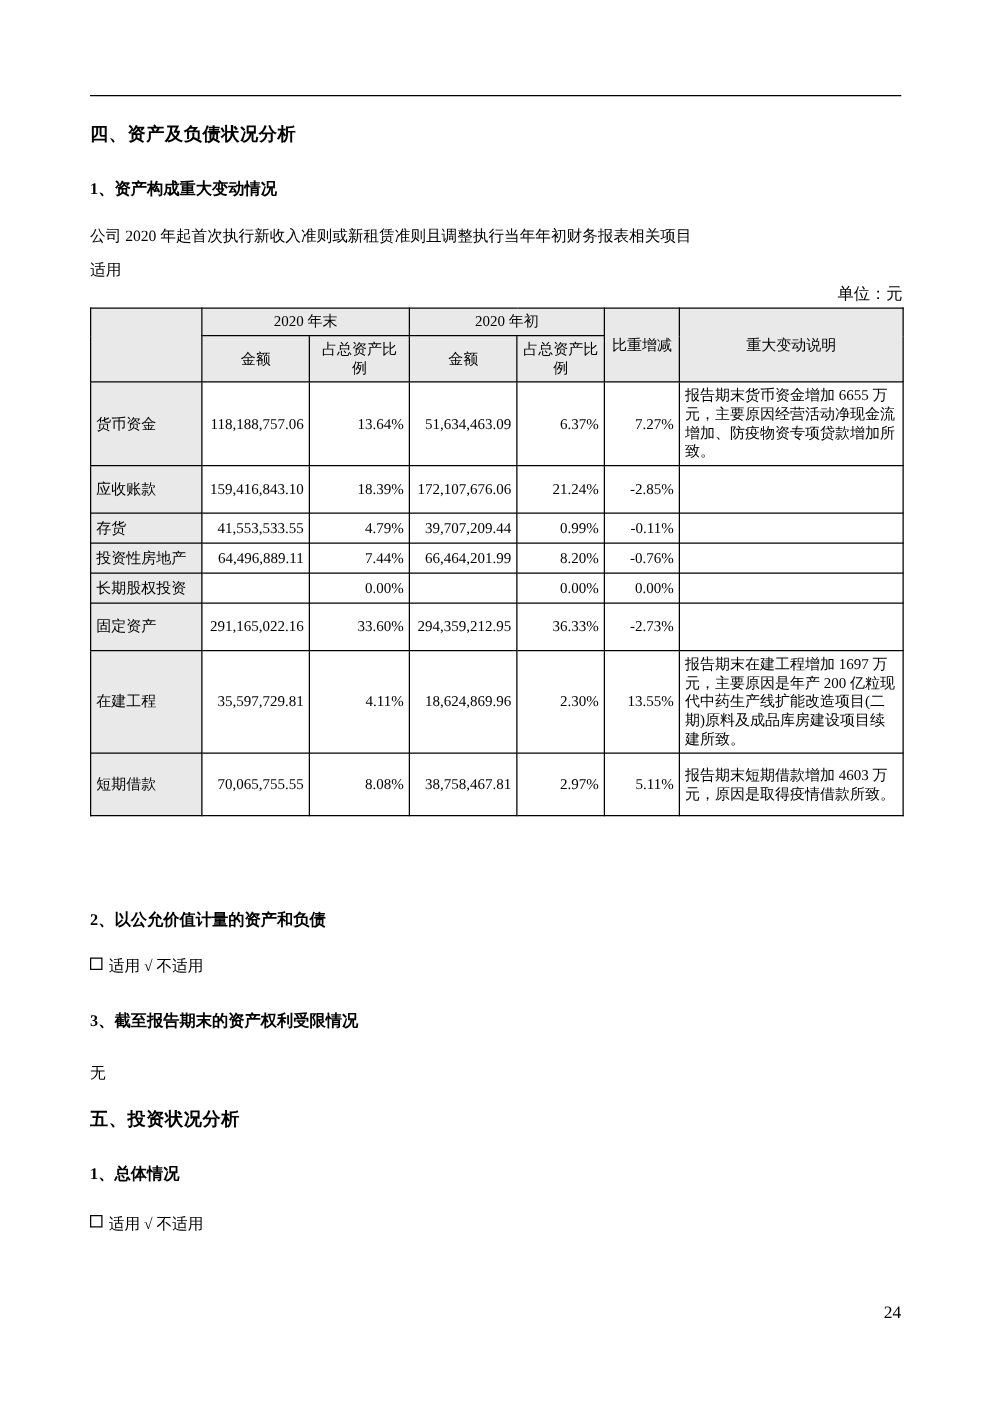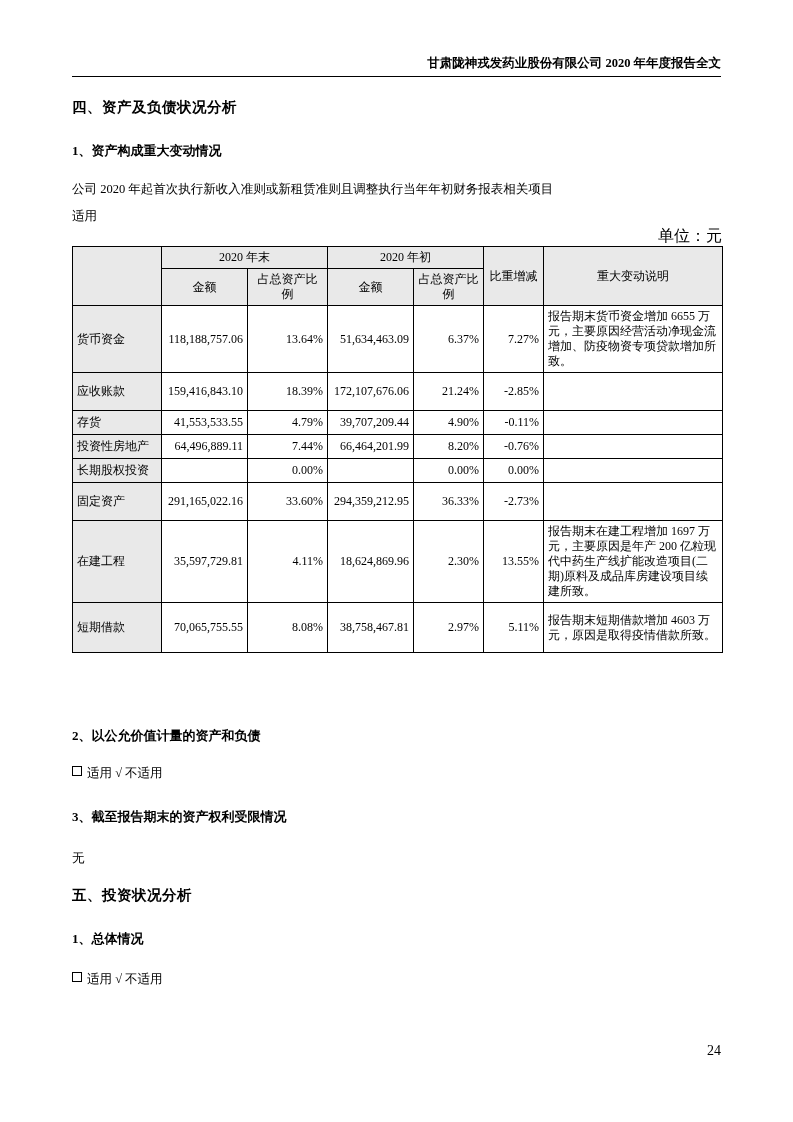--- a/index.html
+++ b/index.html
@@ -61,21 +61,21 @@
   p.body {
     font-size: 12.5px;
     margin: 0;
     padding: 0;
     line-height: 1.5;
   }
   .abs { position: absolute; }
   .unit {
     position: absolute;
     right: 0;
-    font-size: 16px;
+    font-size: 13px;
     font-family: Liberation Serif, serif;
   }
   
   table.fin {
     border-collapse: collapse;
     width: 650px;
     table-layout: fixed;
     font-size: 12px;
   }
   table.fin td, table.fin th {
@@ -120,21 +120,20 @@
     right: 72px;
     top: 1043px;
     font-size: 14px;
   }
 </style>
 </head>
 <body>
 
 <div class="page">
 
-  <div class="page-header">甘肃陇神戎发药业股份有限公司 2020 年年度报告全文</div>
   <div class="header-rule"></div>
 
   <div class="content">
 
     <h2 class="sec abs" style="top:98px;left:0;">四、资产及负债状况分析</h2>
 
     <h3 class="sub abs" style="top:142px;left:0;">1、资产构成重大变动情况</h3>
 
     <p class="body abs" style="top:180px;left:0;width:640px;">公司 2020 年起首次执行新收入准则或新租赁准则且调整执行当年年初财务报表相关项目</p>
 
@@ -185,21 +184,21 @@
             <td class="num">172,107,676.06</td>
             <td class="num">21.24%</td>
             <td class="num">-2.85%</td>
             <td class="note"></td>
           </tr>
           <tr style="height:24px;">
             <td class="rowhead">存货</td>
             <td class="num">41,553,533.55</td>
             <td class="num">4.79%</td>
             <td class="num">39,707,209.44</td>
-            <td class="num">4.90%</td>
+            <td class="num">0.99%</td>
             <td class="num">-0.11%</td>
             <td class="note"></td>
           </tr>
           <tr style="height:24px;">
             <td class="rowhead">投资性房地产</td>
             <td class="num">64,496,889.11</td>
             <td class="num">7.44%</td>
             <td class="num">66,464,201.99</td>
             <td class="num">8.20%</td>
             <td class="num">-0.76%</td>

